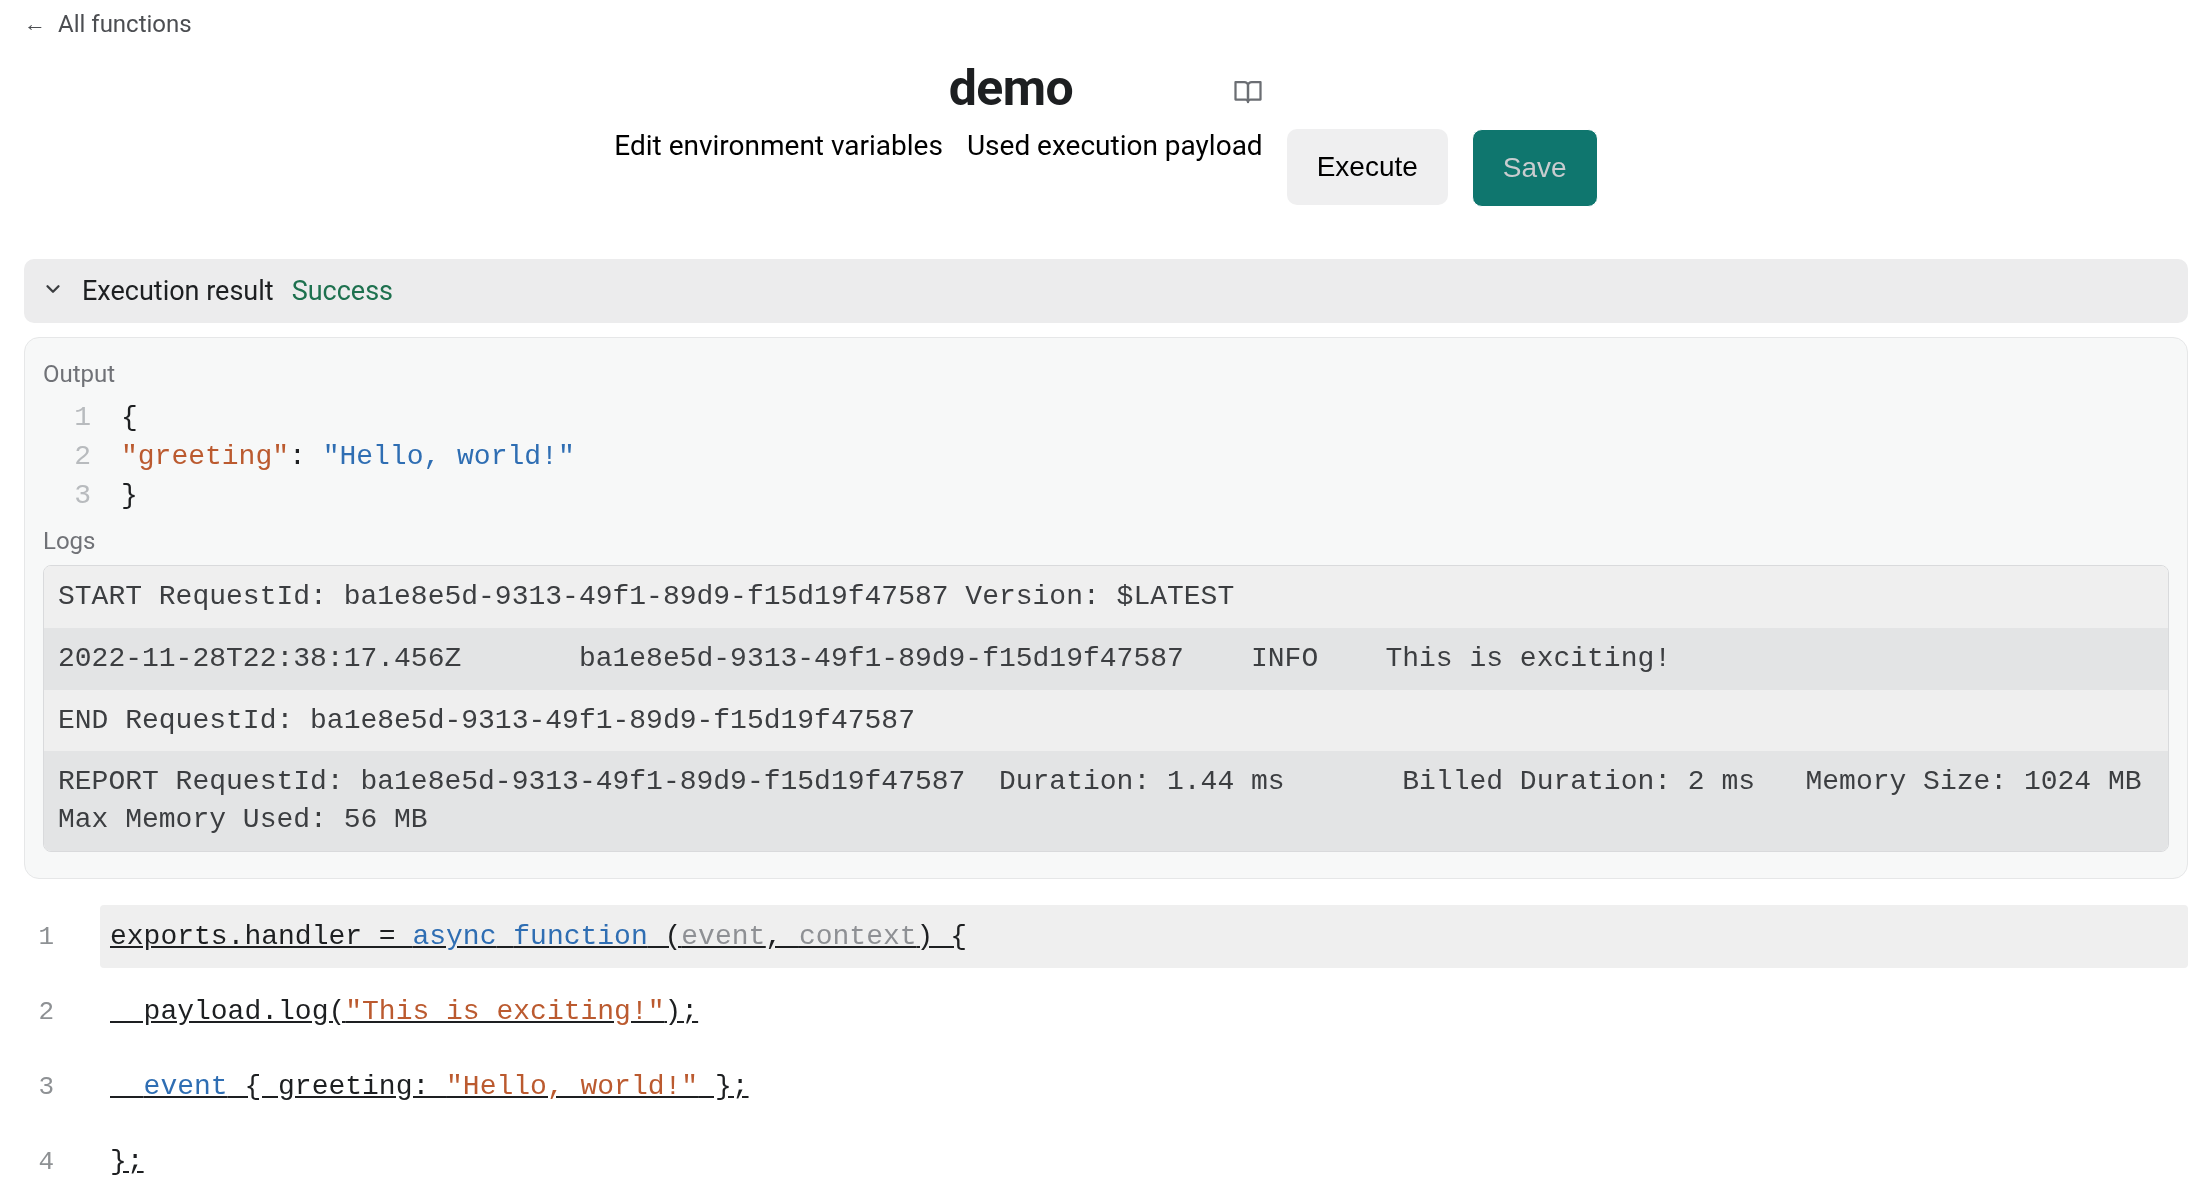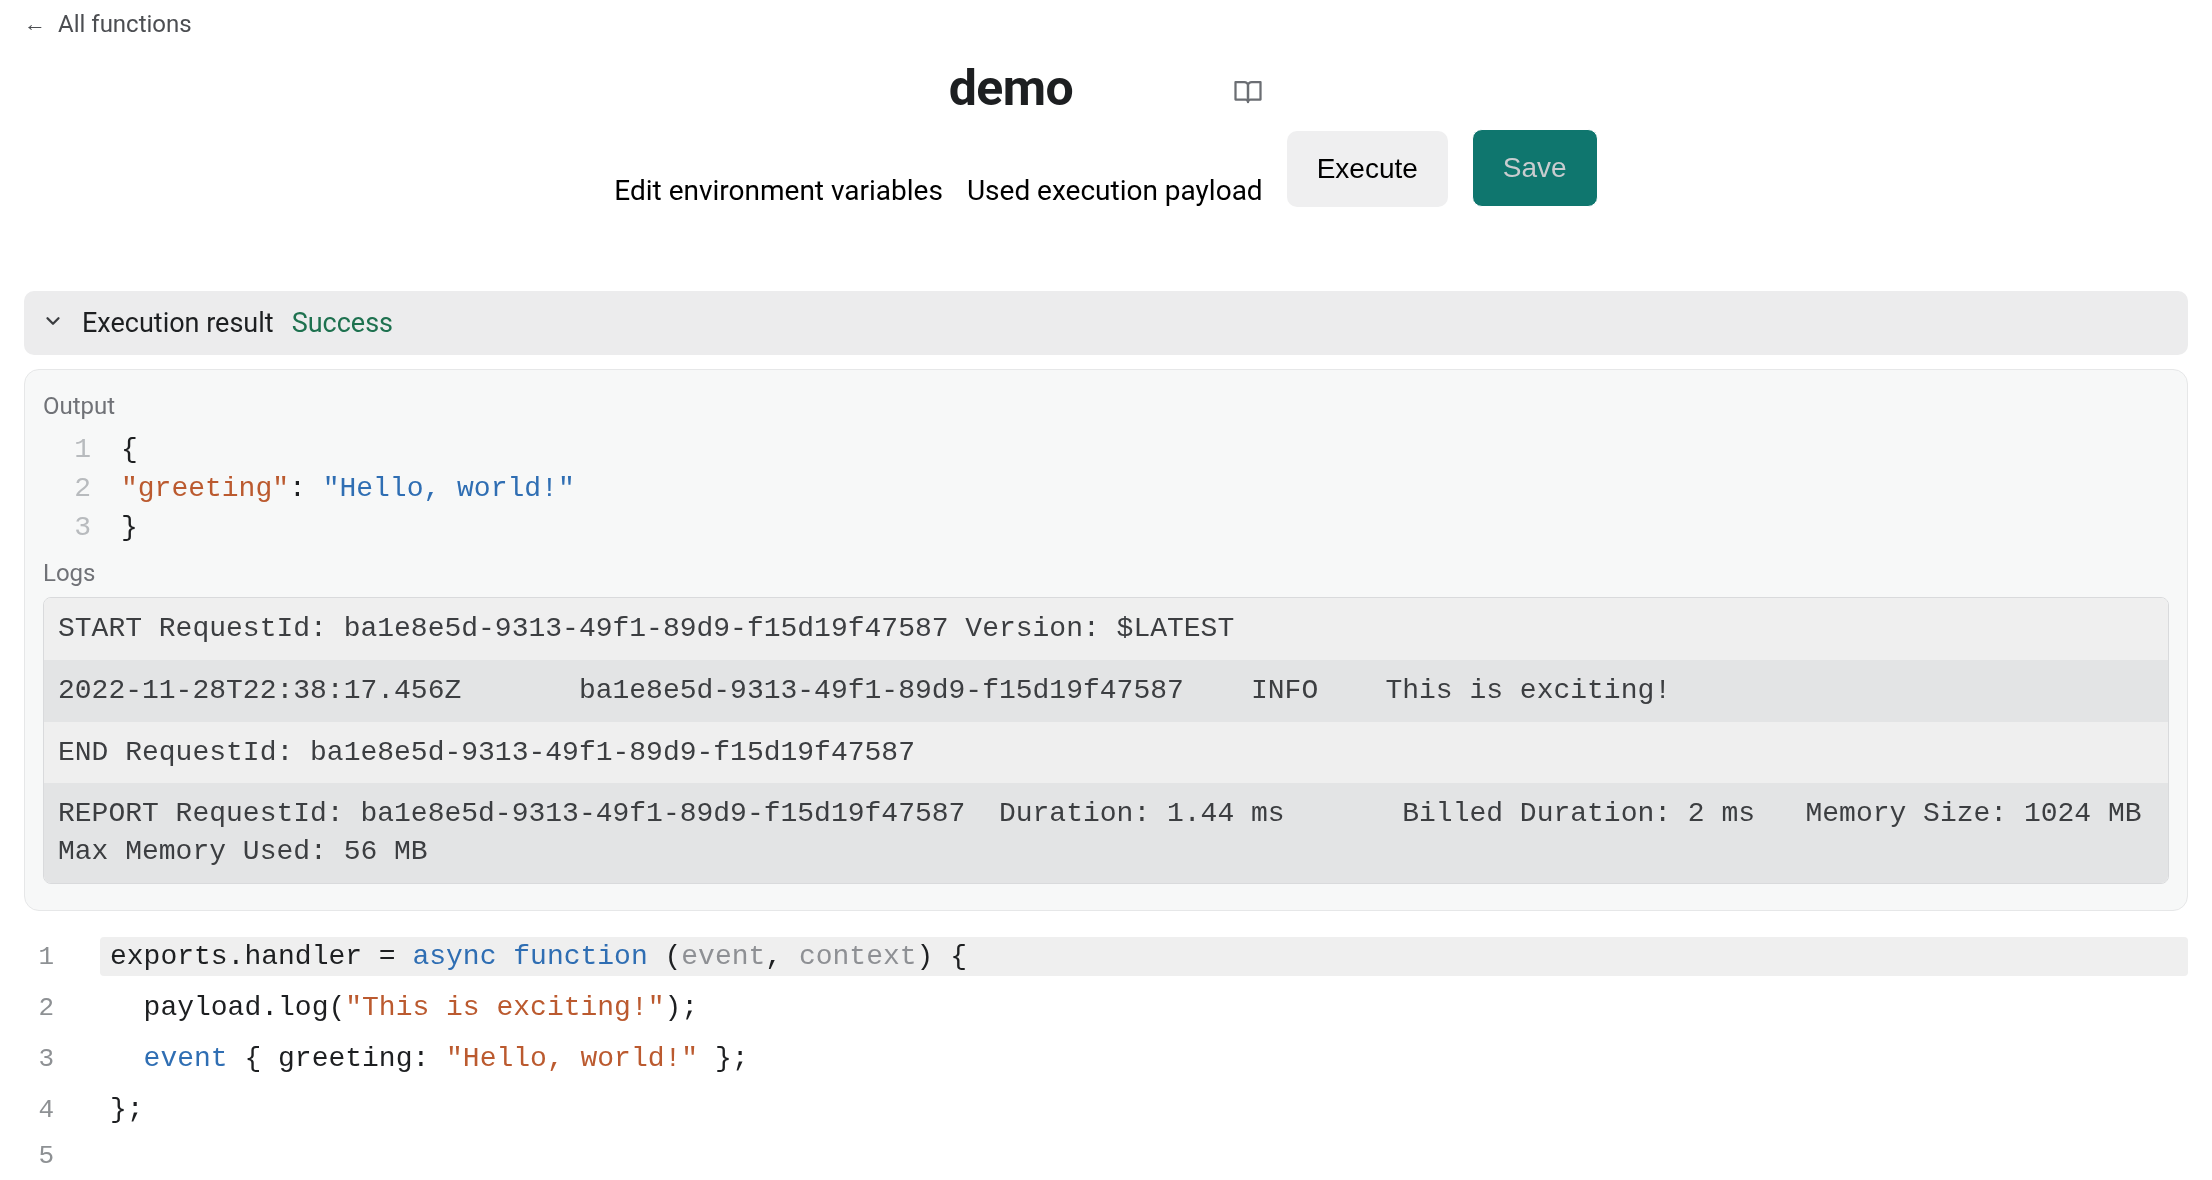--- a/index.html
+++ b/index.html
@@ -7,28 +7,28 @@
 
   .page { padding: 10px 24px 0 24px; }
 
   
   .breadcrumb { display: inline-flex; align-items: center; gap: 12px; font-size: 24px; color: #4c4e52; cursor: pointer; }
   .breadcrumb .arrow { font-size: 22px; line-height: 1; color: #4c4e52; }
   .title-row { display: flex; align-items: center; justify-content: space-between; margin-top: 21px; flex-direction: column; }
   .title-left { display: flex; align-items: flex-start; gap: 160px; }
   .page-title { font-size: 50px; font-weight: 700; letter-spacing: -0.5px; }
   .book-icon { color: #6b6e73; margin-top: 18px; }
-  .actions { display: flex; align-items: flex-end; gap: 24px; margin-top: 12px; }
+  .actions { display: flex; align-items: flex-start; gap: 24px; margin-top: 12px; }
   .action-link { font-size: 28px; color: #000; cursor: pointer; }
   .btn { font-size: 28px; padding: 22px 30px; border-radius: 10px; border: none; cursor: pointer; }
   .btn-execute { background: #efeff0; color: #000; }
   .btn-save { background: #0f766e; color: #c9cccf; border: 1px solid #ffffff; }
 
   
-  .result-panel { margin-top: 84px; }
+  .result-panel { margin-top: 52px; }
   .result-header { display: flex; align-items: center; gap: 18px; background: #ececed; border-radius: 10px; padding: 16px 18px; font-size: 27px; color: #1d1f21; cursor: pointer; }
   .chevron { color: #3b3d40; font-size: 22px; }
   .status-success { color: #1e714f; }
 
   .result-body { margin-top: 14px; background: #f7f8f8; border: 1px solid #e6e7e8; border-radius: 15px; padding: 22px 12px 26px 12px; }
   .section-label { font-size: 24px; color: #707277; padding-left: 6px; }
   .mono { font-family: ui-monospace, SFMono-Regular, Menlo, Consolas, "Liberation Mono", monospace; }
 
   .output-block { margin-top: 10px; }
   .output-row { display: flex; align-items: baseline; gap: 30px; padding: 4px 0 4px 24px; font-size: 28px; }
@@ -42,21 +42,21 @@
   .log-line { padding: 12px 14px; font-size: 28px; line-height: 1.35; color: #3c3e41; white-space: pre-wrap; }
   .log-line:nth-child(odd) { background: #efefef; }
   .log-line:nth-child(even) { background: #e3e4e5; }
 
   
   .editor { margin-top: 20px; font-size: 28px; }
   .editor-row { display: flex; align-items: baseline; gap: 46px; padding: 6px 0; }
   .editor-row.current { border-radius: 0; }
   .editor-row.current .code { background: #efefef; border-radius: 4px;}
   .eln { width: 30px; text-align: right; color: #8e9194; font-size: 26px; }
-  .code { flex: 1; padding: 4px 10px; white-space: pre; }
+  .code { flex: 1; padding: 16px 10px; white-space: pre; text-decoration: underline; }
   .tok-kw { color: #2f6eb3; }
   .tok-str { color: #bb5a2f; }
   .tok-mut { color: #8e9094; }
   .tok-norm { color: #1d1f21; }
 </style>
 </head>
 <body>
 
 <div class="page">
 

